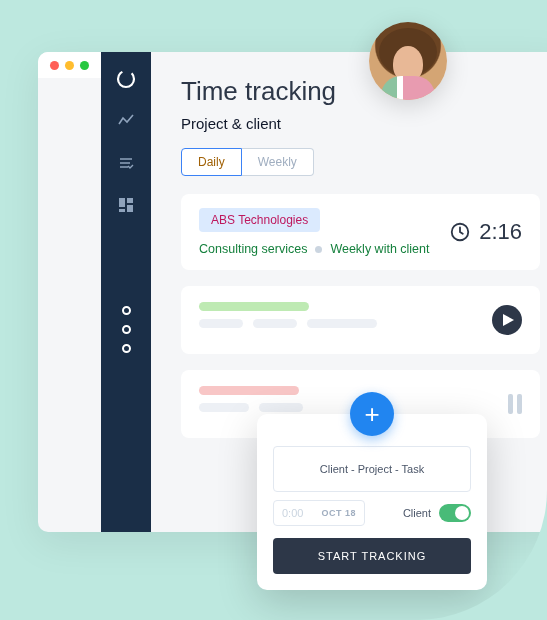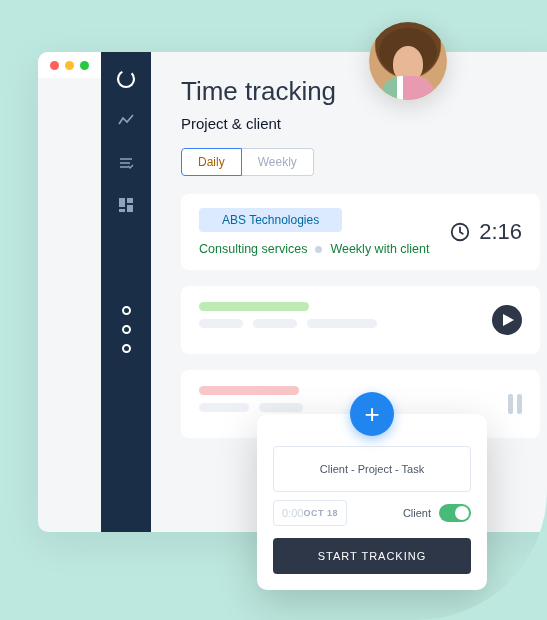--- a/index.html
+++ b/index.html
@@ -99,23 +99,23 @@
     .card {
       background: #fff;
       border-radius: 8px;
       padding: 14px 18px;
       margin-bottom: 16px;
       position: relative;
     }
     .tag {
       display: inline-block;
       background: #DBEAFE;
-      color: #0369a1;
+      color: #be185d;
       font-size: 12px;
-      padding: 5px 23px;
+      padding: 5px 12px;
       border-radius: 4px;
       margin-bottom: 10px;
     }
     .card-row {
       display: flex;
       align-items: center;
       gap: 8px;
       font-size: 12.5px;
       color: #15803d;
     }
@@ -260,20 +260,21 @@
     }
     .time-input {
       flex: 0 0 auto;
       border: 1px solid #E2E8F0;
       border-radius: 4px;
       padding: 6px 8px;
       font-size: 11px;
       color: #CBD5E0;
       display: flex;
       align-items: center;
+      gap: 18px;
     }
     .date-badge {
       font-size: 9px;
       font-weight: 600;
       color: #A0AEC0;
       letter-spacing: 0.5px;
     }
     .billable-label {
       font-size: 11px;
       color: #4A5568;

